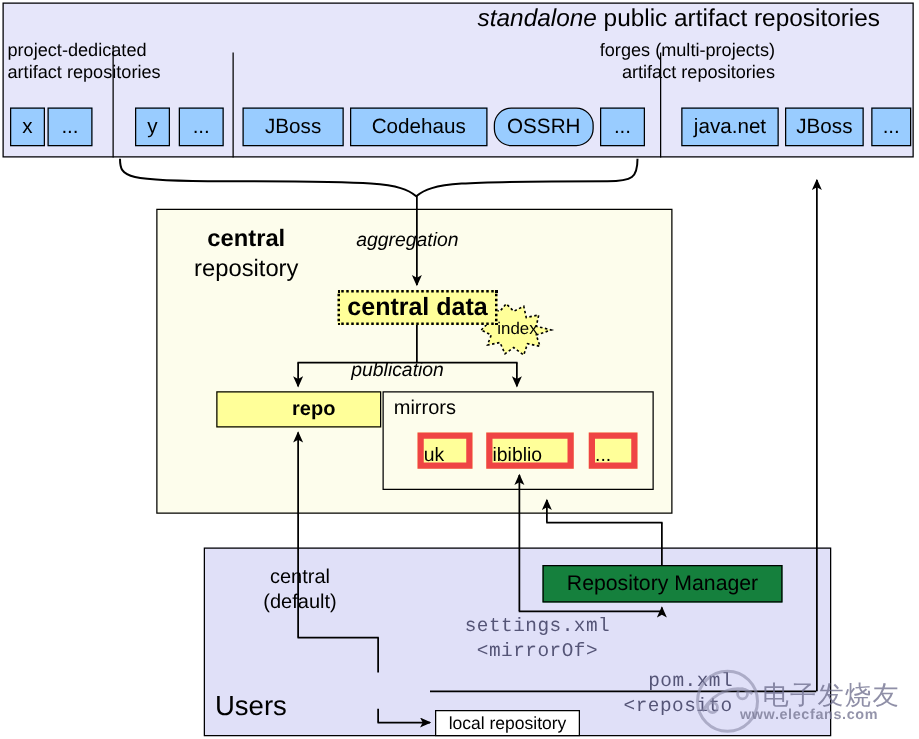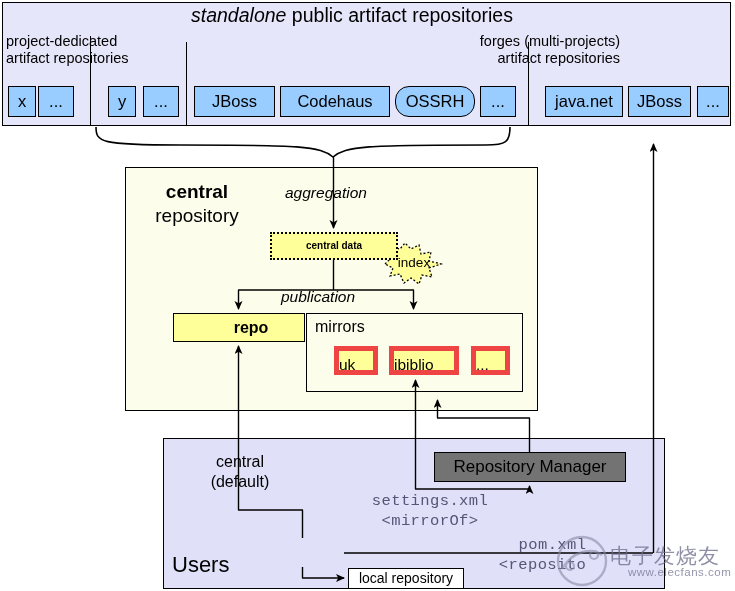--- a/index.html
+++ b/index.html
@@ -26,21 +26,21 @@
   #top-panel {
     left: 2px; top: 2px;
     width: 729px; height: 124px;
     background: #e6e6fa;
     border: 1px solid #000;
     box-sizing: border-box;
   }
   #standalone-title {
     left: 0; top: 4px;
     width: 704px;
-    text-align: center;
+    text-align: right;
     font-size: 19.5px;
     white-space: nowrap;
   }
   #standalone-title .ital { font-style: italic; }
 
   .group-label {
     font-size: 14.5px;
     line-height: 17px;
     white-space: nowrap;
   }
@@ -97,21 +97,21 @@
   #publication-label { left: 281px; top: 268px; margin-top: 20px; }
 
   #central-data-box {
     left: 270px; top: 232px;
     width: 128px; height: 28px;
     background: #ffff99;
     border: 2px dotted #000;
     box-sizing: border-box;
     text-align: center;
     line-height: 24px;
-    font-size: 10px;
+    font-size: 20px;
     font-weight: bold;
   }
 
   #index-burst {
     left: 383px; top: 243px;
     width: 62px; height: 42px;
   }
   #index-burst svg { display: block; }
   #index-label {
     left: 393px; top: 255px;
@@ -171,21 +171,21 @@
     left: 192px; top: 452px;
     width: 96px;
     text-align: center;
     font-size: 16px;
     line-height: 20px;
   }
 
   #repo-manager-box {
     left: 434px; top: 452px;
     width: 192px; height: 30px;
-    background: #737373;
+    background: #15803d;
     border: 1px solid #000;
     box-sizing: border-box;
     text-align: center;
     line-height: 28px;
     font-size: 17px;
   }
   #maven-box {
     left: 261px; top: 538px;
     width: 83px; height: 29px;
     background: #ffffff;
@@ -234,26 +234,27 @@
   #watermark-cn {
     left: 610px; top: 542px;
     font-size: 21px;
     color: #6a6a8a;
     font-family: "DejaVu Sans", sans-serif;
     letter-spacing: 1px;
     white-space: nowrap;
     opacity: 0.75;
   }
   #watermark-url {
-    left: 628px; top: 566px;
+    left: 592px; top: 566px;
     font-size: 11.5px;
     color: #7a7a96;
     white-space: nowrap;
     letter-spacing: 0.5px;
     opacity: 0.8;
+    font-weight: bold;
   }
   #watermark-mark {
     left: 556px; top: 535px;
     width: 52px; height: 52px;
     opacity: 0.6;
   }
 </style>
 </head>
 <body>
 

